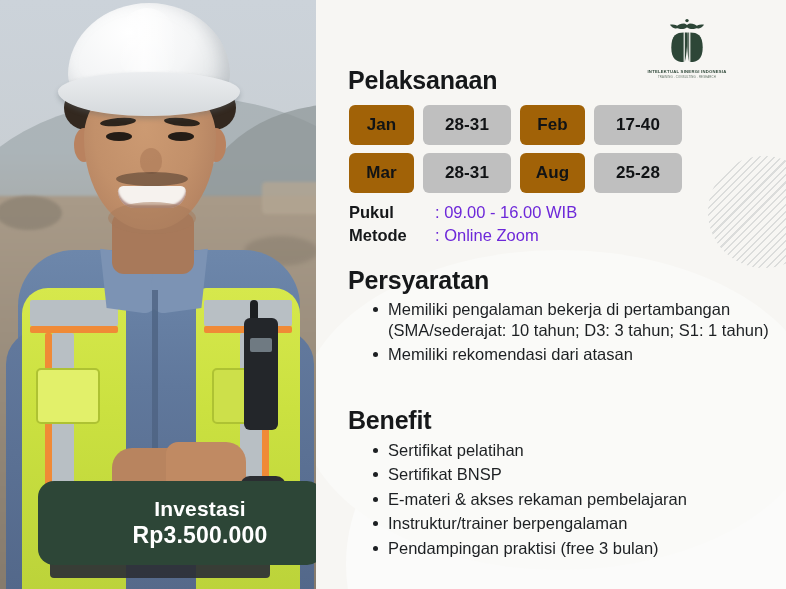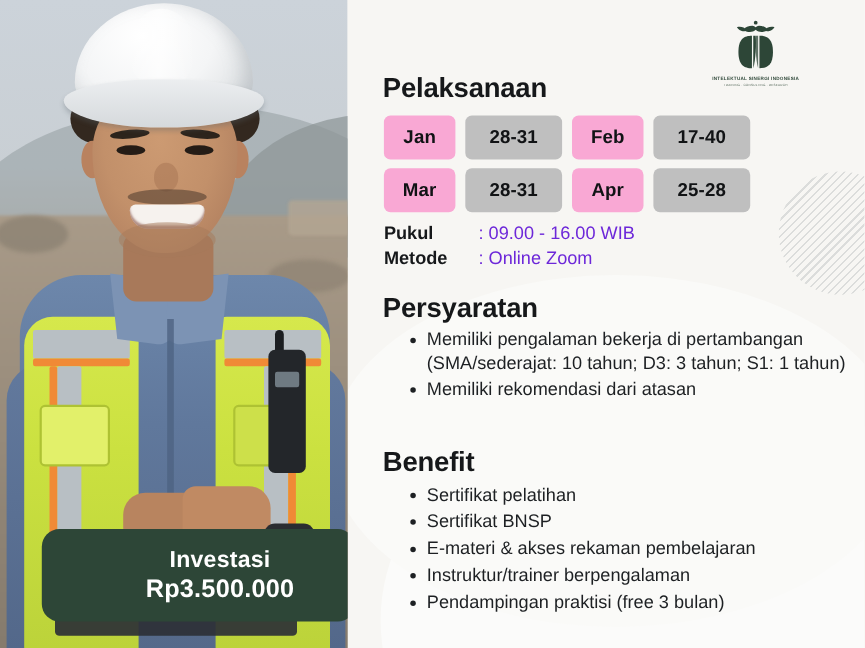--- a/index.html
+++ b/index.html
@@ -596,21 +596,21 @@
   .chip {
     border-radius: 6px;
     display: flex;
     align-items: center;
     justify-content: center;
     font-size: 17px;
     font-weight: 700;
     color: #111315;
     letter-spacing: .1px;
   }
-  .chip.month { background: #f9a8d4; }
+  .chip.month { background: #a16207; }
   .chip.dates { background: #bfbfbf; }
 
   .meta {
     position: absolute;
     left: 33px;
     top: 201px;
     font-size: 16.5px;
     line-height: 1.38;
     color: #1c1f22;
   }
@@ -756,21 +756,21 @@
 
     <h2 class="sec" id="h-pelaksanaan">Pelaksanaan</h2>
 
     <div class="sched-grid">
       <div class="chip month">Jan</div>
       <div class="chip dates">28-31</div>
       <div class="chip month">Feb</div>
       <div class="chip dates">17-40</div>
       <div class="chip month">Mar</div>
       <div class="chip dates">28-31</div>
-      <div class="chip month">Apr</div>
+      <div class="chip month">Aug</div>
       <div class="chip dates">25-28</div>
     </div>
 
     <div class="meta">
       <div class="meta-row">
         <span class="meta-key">Pukul</span>
         <span class="meta-val">: 09.00 - 16.00 WIB</span>
       </div>
       <div class="meta-row">
         <span class="meta-key">Metode</span>

